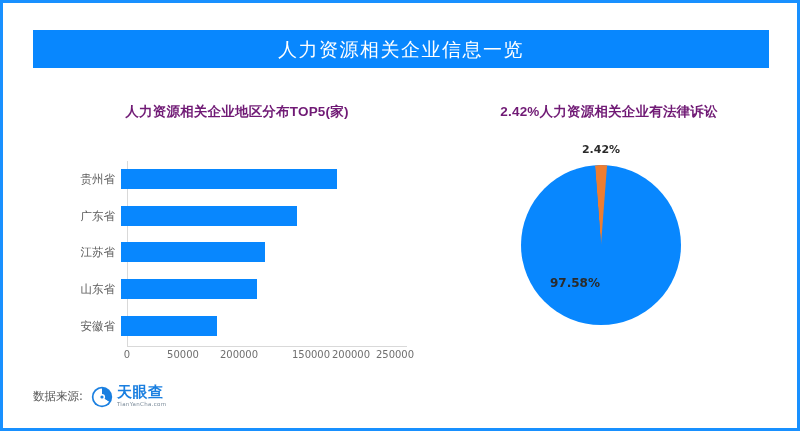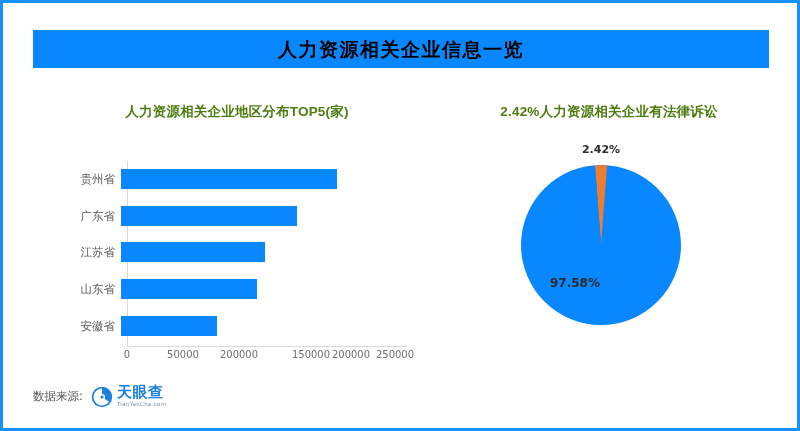--- a/index.html
+++ b/index.html
@@ -20,37 +20,37 @@
   }
   
   #header-banner {
     position: absolute;
     left: 30px; top: 27px;
     width: 736px; height: 38px;
     background: #0887fe;
     display: flex; align-items: center; justify-content: center;
   }
   #header-title {
-    color: #000000;
+    color: #ffffff;
     font-size: 19px;
-    font-weight: bold;
+    font-weight: normal;
     letter-spacing: 1.5px;
     line-height: 1;
     white-space: nowrap;
   }
   
   .panel { position: absolute; }
   #bar-panel  { left: 30px;  top: 100px; width: 400px; height: 270px; }
   #pie-panel  { left: 430px; top: 100px; width: 340px; height: 270px; }
 
   .chart-title {
     text-align: center;
     font-size: 13.5px;
     font-weight: bold;
-    color: #4d7c0f;
+    color: #701a75;
     letter-spacing: 0.2px;
     white-space: nowrap;
   }
   #bar-title { margin-left: 8px; }
   #pie-title { margin-left: 12px; }
 
   
   #bar-plot {
     position: absolute;
     left: 0px; top: 58px;

